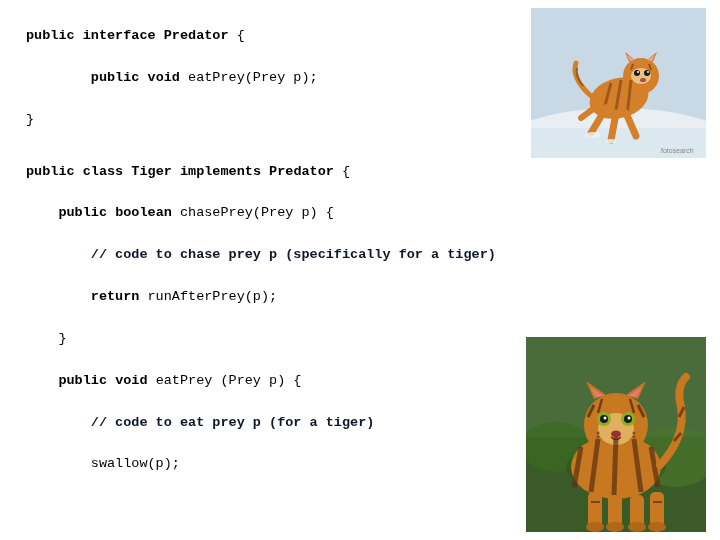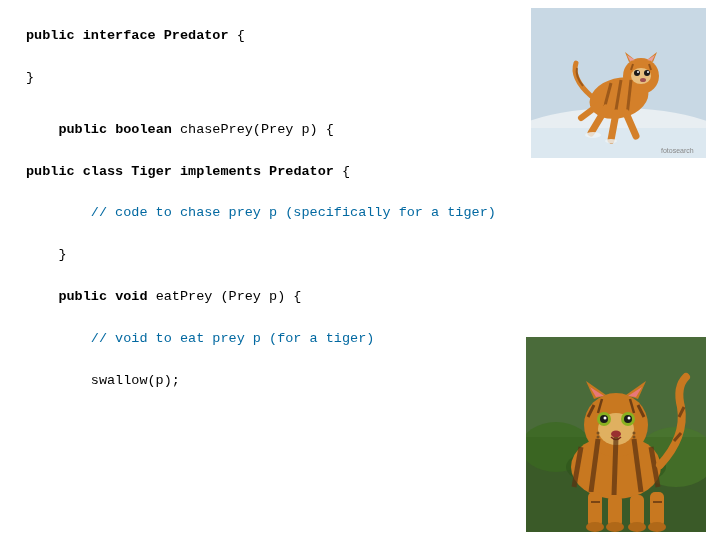--- a/index.html
+++ b/index.html
@@ -23,22 +23,22 @@
       padding: 26px 20px;
       line-height: 1.55;
     }
 
     .kw-bold {
       font-weight: bold;
       color: #000;
     }
 
     .comment {
-      font-weight: normal;
-      color: #0369a1;
+      font-weight: bold;
+      color: #0f172a;
     }
 
     
     .img-tiger-top {
       position: absolute;
       top: 8px;
       right: 14px;
       width: 175px;
       height: 150px;
       overflow: hidden;
@@ -63,29 +63,31 @@
     }
 
     .line { display: block; }
 
   </style>
 </head>
 <body>
 
 <div class="code-area">
   <pre><span class="line"><span class="kw-bold">public</span> <span class="kw-bold">interface</span> <span class="kw-bold">Predator</span> {</span>
+<span class="line">        <span class="kw-bold">public</span> <span class="kw-bold">void</span> eatPrey(Prey p);</span>
 <span class="line">}</span>
 </pre>
 
-  <pre style="margin-top:10px;"><span class="line">    <span class="kw-bold">public</span> <span class="kw-bold">boolean</span> chasePrey(Prey p) {</span>
-<span class="line"><span class="kw-bold">public</span> <span class="kw-bold">class</span> <span class="kw-bold">Tiger</span> <span class="kw-bold">implements</span> <span class="kw-bold">Predator</span> {</span>
+  <pre style="margin-top:10px;"><span class="line"><span class="kw-bold">public</span> <span class="kw-bold">class</span> <span class="kw-bold">Tiger</span> <span class="kw-bold">implements</span> <span class="kw-bold">Predator</span> {</span>
+<span class="line">    <span class="kw-bold">public</span> <span class="kw-bold">boolean</span> chasePrey(Prey p) {</span>
 <span class="line">        <span class="comment">// code to chase prey p (specifically for a tiger)</span></span>
+<span class="line">        <span class="kw-bold">return</span> runAfterPrey(p);</span>
 <span class="line">    }</span>
 <span class="line">    <span class="kw-bold">public</span> <span class="kw-bold">void</span> eatPrey (Prey p) {</span>
-<span class="line">        <span class="comment">// void to eat prey p (for a tiger)</span></span>
+<span class="line">        <span class="comment">// code to eat prey p (for a tiger)</span></span>
 <span class="line">        swallow(p);</span>
 
 
 
 </pre>
 </div>
 
 <div class="img-tiger-top">
   <svg width="175" height="150" viewBox="0 0 175 150" xmlns="http://www.w3.org/2000/svg">
 

